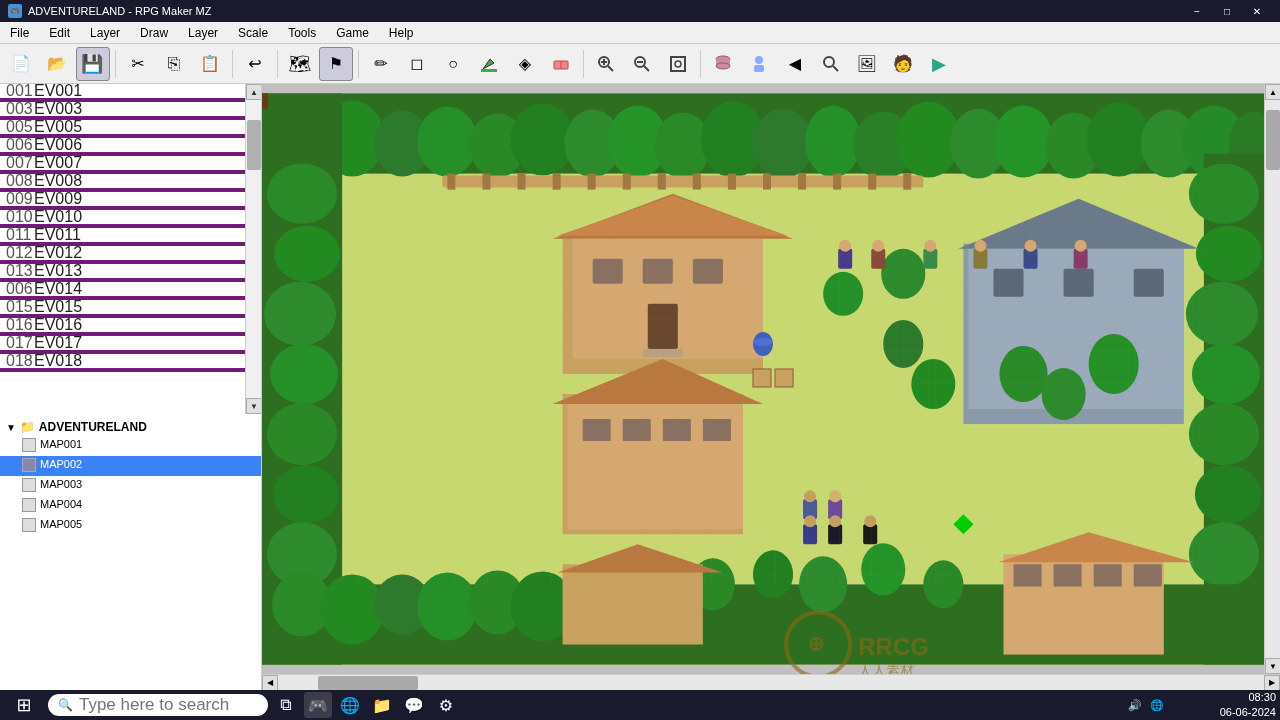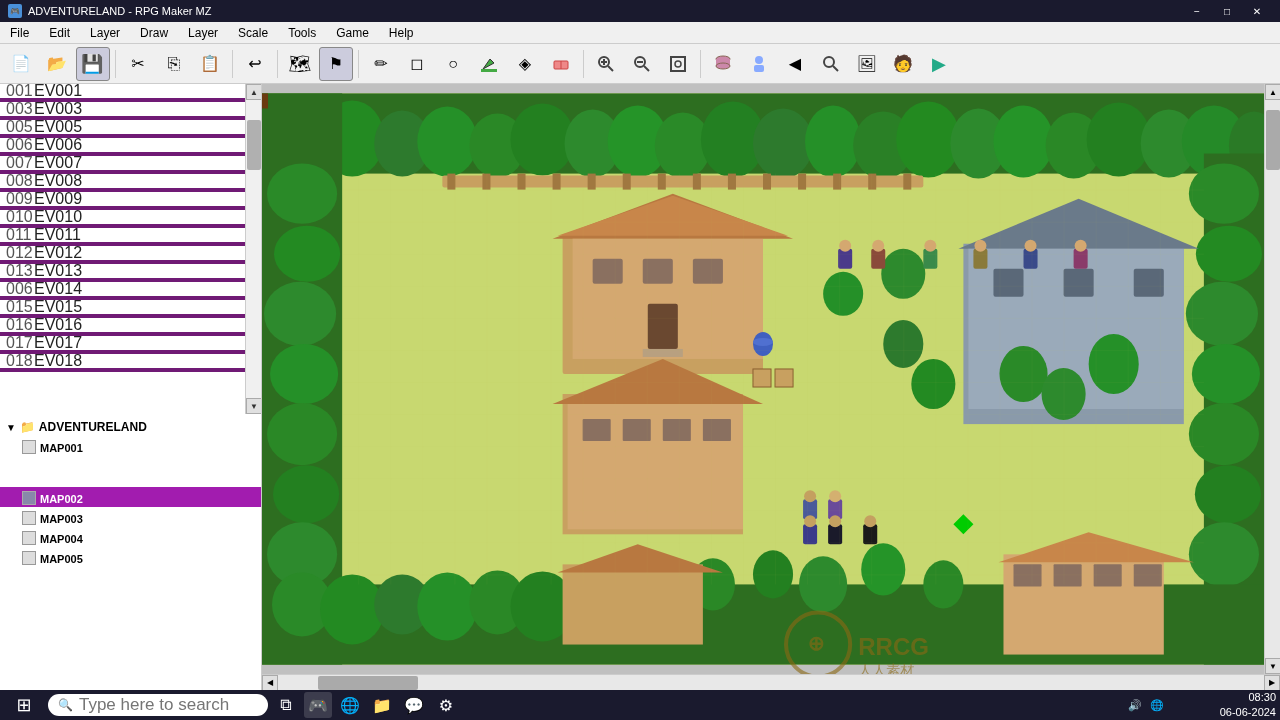--- a/index.html
+++ b/index.html
@@ -95,29 +95,28 @@
       display: flex;
       align-items: center;
       gap: 4px;
       padding: 2px 6px;
       font-size: 12px;
       font-weight: bold;
       cursor: pointer;
     }
     .tree-item {
       display: flex;
-      align-items: flex-end;
+      align-items: flex-start;
       gap: 4px;
       padding: 2px 6px 2px 22px;
       font-size: 11px;
       cursor: pointer;
       height: 20px;
-      font-weight: bold;
-    }
-    .tree-item.selected { background: #a21caf; color: white; margin-top: 31px; }
+    }
+    .tree-item.selected { background: #3b82f6; color: white; }
 
     
     #map-area {
       flex: 1;
       position: relative;
       overflow: hidden;
       background: #c0c0c0;
     }
 
     

